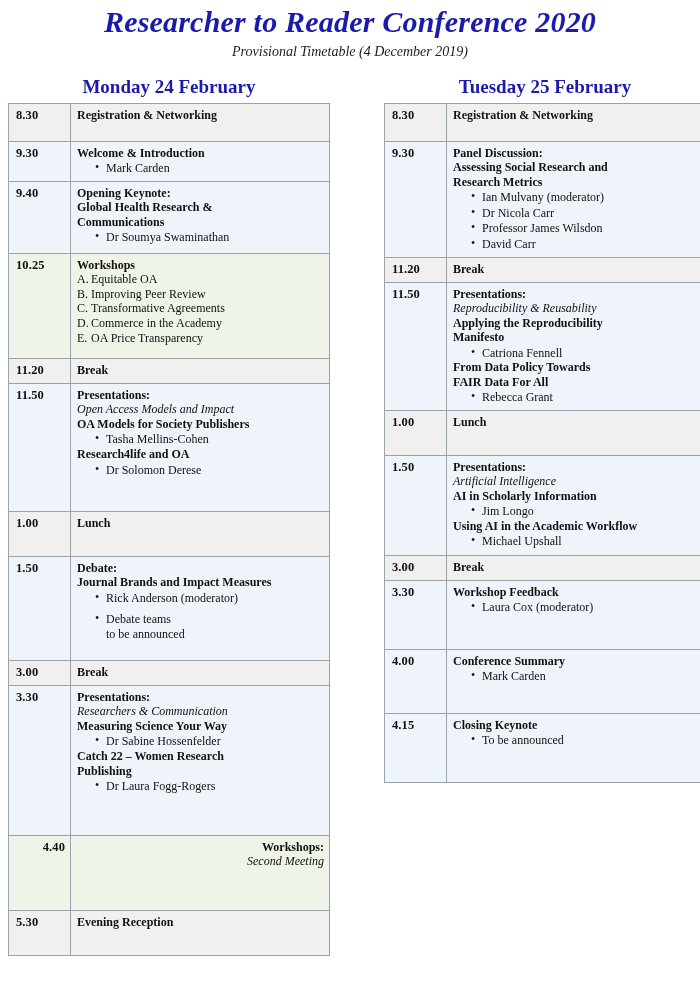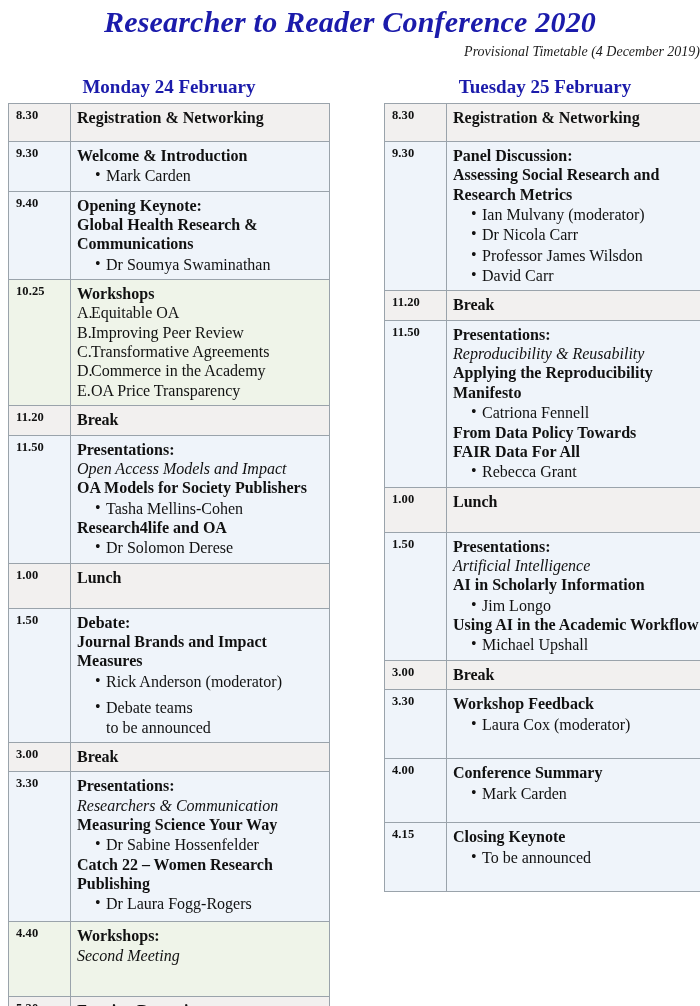--- a/index.html
+++ b/index.html
@@ -21,21 +21,21 @@
     text-align: center;
     font-size: 30px;
     font-weight: bold;
     font-style: italic;
     color: #1b1bab;
     letter-spacing: 0.2px;
     line-height: 1.0;
     margin: 7px 0 0 0;
   }
   .page-subtitle {
-    text-align: right;
+    text-align: center;
     font-size: 14px;
     font-style: italic;
     color: #1c1c1c;
     margin: 7px 0 0 0;
   }
 
   
   .board {
     display: flex;
     gap: 54px;
@@ -71,21 +71,21 @@
   }
   .col-time {
     width: 49px;
     font-size: 12.5px;
     font-weight: bold;
     white-space: nowrap;
     padding-left: 7px !important;
     letter-spacing: 0.1px;
   }
   .col-body {
-    font-size: 16px;
+    font-size: 12px;
     line-height: 1.21;
   }
 
   
   .t-break   td { background: #f2f0ef; }
   .t-session td { background: #eff4fa; }
   .t-shop    td { background: #eff4e9; }
 
   
   .hl {           
@@ -236,21 +236,21 @@
               <ul class="people">
                 <li>Dr Sabine Hossenfelder</li>
               </ul>
               <span class="talk">Catch 22 – Women Research</span>
               <span class="talk">Publishing</span>
               <ul class="people">
                 <li>Dr Laura Fogg-Rogers</li>
               </ul>
             </td>
           </tr>
-          <tr class="t-shop" style="height: 75px;">
+          <tr class="t-shop" style="height: 75px; text-align: right;">
             <td class="col-time">4.40</td>
             <td class="col-body">
               <span class="hl">Workshops:</span>
               <span class="sub">Second Meeting</span>
             </td>
           </tr>
           <tr class="t-break" style="height: 45px;">
             <td class="col-time">5.30</td>
             <td class="col-body">
               <span class="hl">Evening Reception</span>

